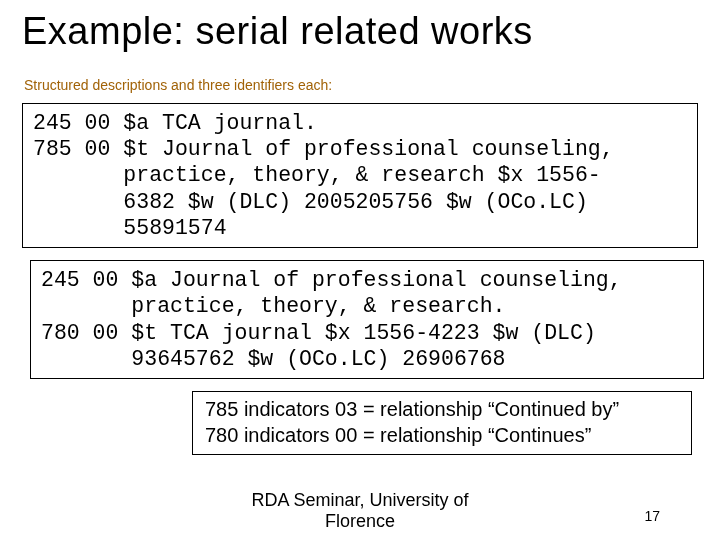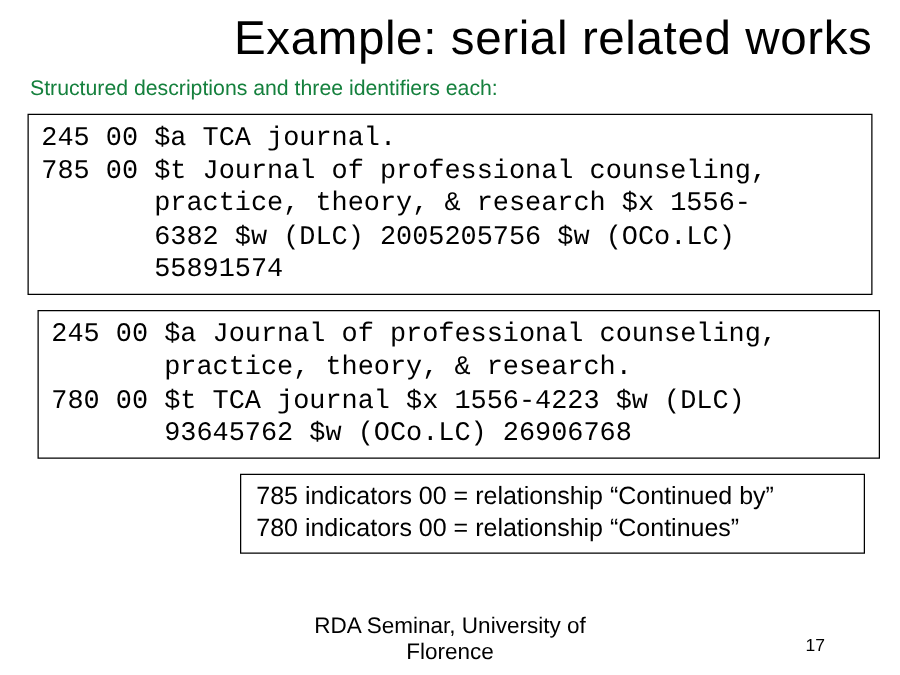--- a/index.html
+++ b/index.html
@@ -12,28 +12,28 @@
     overflow: hidden;
   }
   .slide {
     width: 100%;
     height: 100%;
     padding: 10px 22px 0 22px;
     position: relative;
   }
   .title {
     font-size: 38px;
-    text-align: right;
+    text-align: left;
     font-weight: normal;
-    margin-bottom: 8px;
+    margin-bottom: 24px;
     letter-spacing: 0.5px;
   }
   .subtitle {
-    font-size: 17px;
-    color: #15803d;
+    font-size: 14px;
+    color: #a16207;
     margin-bottom: 10px;
     padding-left: 2px;
   }
   .record-box {
     border: 1px solid #000;
     padding: 6px 10px 6px 10px;
     margin-bottom: 12px;
     font-family: "Courier New", Courier, monospace;
     font-size: 21.5px;
     line-height: 1.22;
@@ -84,21 +84,21 @@
        practice, theory, &amp; research $x 1556-
        6382 $w (DLC) 2005205756 $w (OCo.LC)
        55891574</div>
 
   <div class="record-box rec2">245 00 $a Journal of professional counseling,
        practice, theory, &amp; research.
 780 00 $t TCA journal $x 1556-4223 $w (DLC)
        93645762 $w (OCo.LC) 26906768</div>
 
   <div class="note-box">
-    <div>785 indicators 00 = relationship “Continued by”</div>
+    <div>785 indicators 03 = relationship “Continued by”</div>
     <div>780 indicators 00 = relationship “Continues”</div>
   </div>
 
   <div class="footer">
     <span class="footer-center">RDA Seminar, University of Florence</span>
   </div>
   <div class="page-num">17</div>
 </div>
 
 </body></html>

